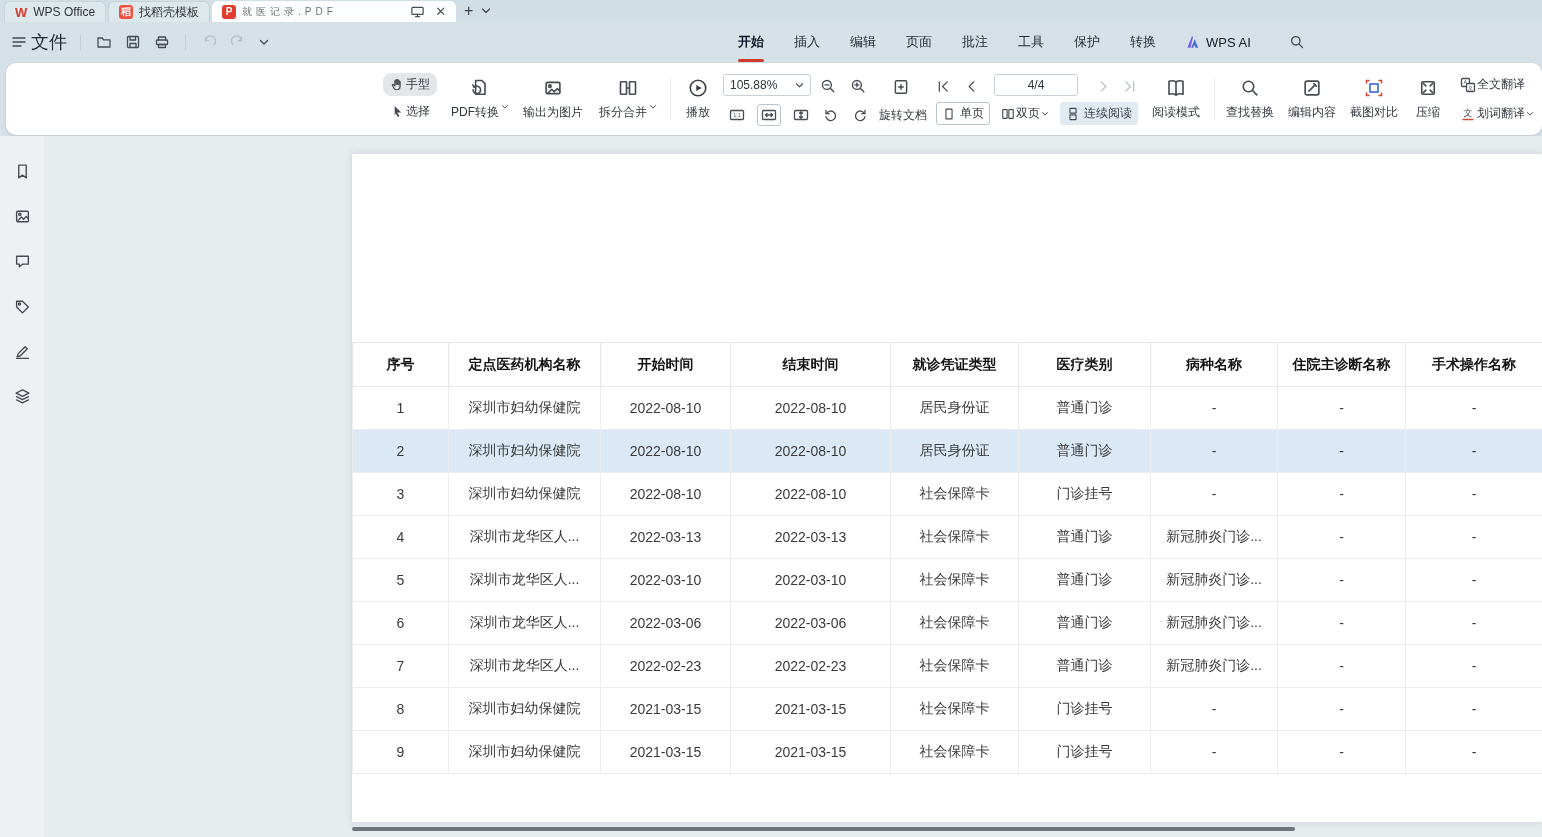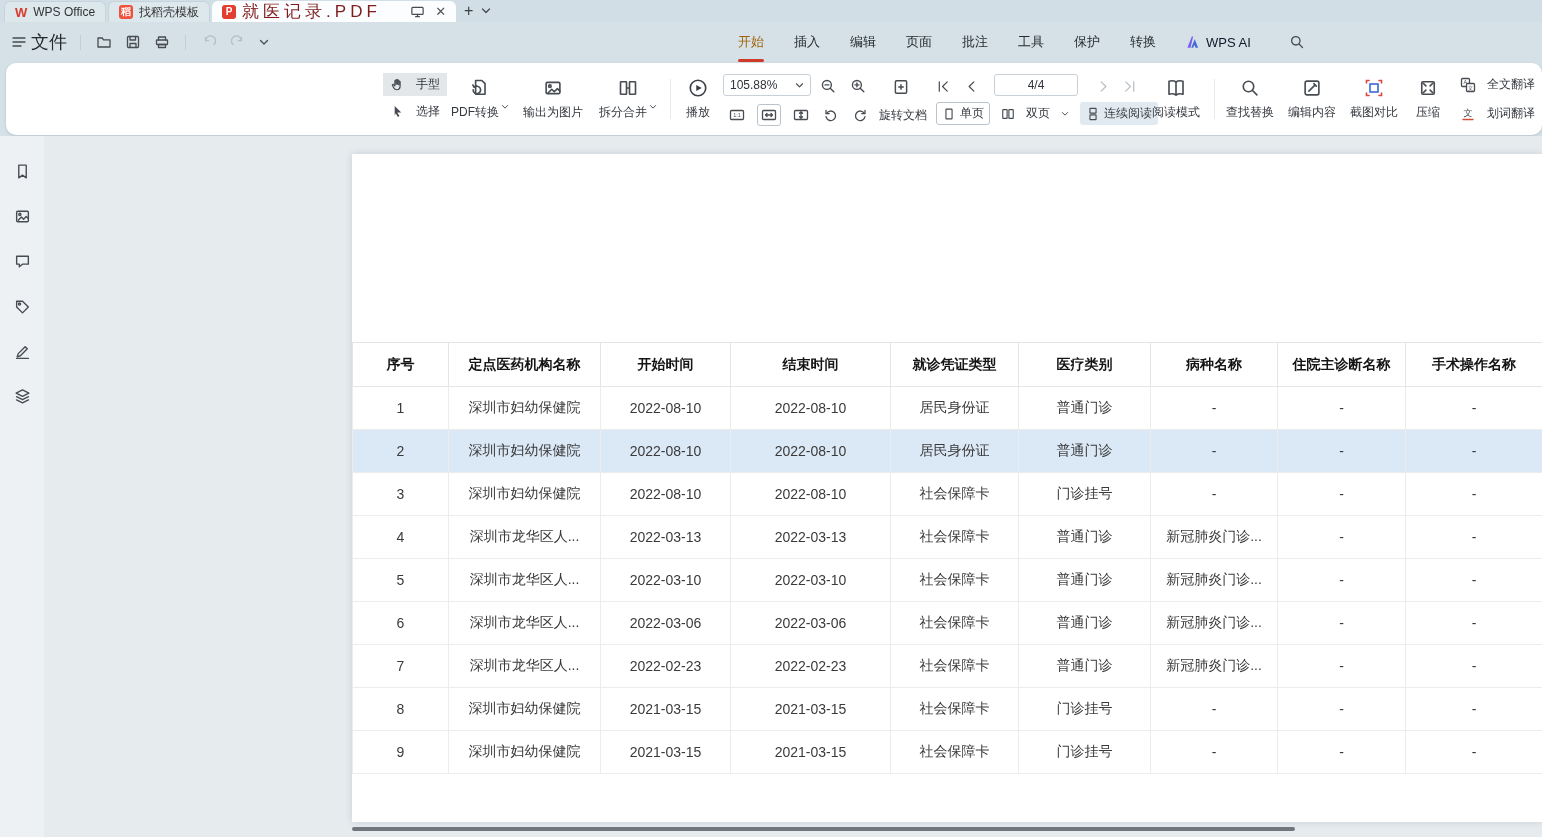--- a/index.html
+++ b/index.html
@@ -11,47 +11,47 @@
 
 
 .tabbar{position:absolute;top:0;left:0;right:0;height:22px;background:#d2dee5;display:flex;align-items:stretch;padding-left:4px}
 .tab{display:flex;align-items:center;gap:6px;padding:0 10px;font-size:12px;color:#333;border-radius:6px 6px 0 0;margin-top:1px;cursor:pointer}
 .tab.shade{background:#dde8ec;border:1px solid #c6d4da;border-bottom:none;margin-right:2px}
 .tab.active{background:#fbfdfe;width:244px}
 .wlogo{color:#d63c2f;font-weight:700;font-size:13px}
 .sq-ic{width:14px;height:14px;border-radius:3px;color:#fff;font-size:10px;font-weight:700;display:flex;align-items:center;justify-content:center;flex:0 0 auto}
 .docer{background:#f0503c}
 .pdfsq{background:#e23d2e}
-.doctitle{letter-spacing:4px;font-size:17px;color:#7f1d1d;white-space:nowrap}
+.doctitle{letter-spacing:4px;font-size:10px;color:#737373;white-space:nowrap}
 .tab-tools{margin-left:auto;display:flex;align-items:center;gap:8px}
 .xbtn{font-size:13px;color:#555;cursor:pointer;line-height:1}
 .plusbtn{font-size:16px;color:#3a3f45;padding:0 8px;cursor:pointer;display:flex;align-items:center}
 .tbcaret{display:flex;align-items:center;cursor:pointer;padding-right:8px}
 
 
 .menubar{position:absolute;top:22px;left:0;right:0;height:40px}
 .mb-left{position:absolute;left:12px;top:0;height:40px;display:flex;align-items:center;gap:9px}
 .filelabel{font-size:18px;color:#24292f;cursor:pointer;display:flex;align-items:center;gap:5px}
 .msep{width:1px;height:15px;background:#c2cdd4;margin:0 4px}
 .mbtn{background:none;border:none;padding:2px;cursor:pointer;display:inline-flex}
 .ribbon{position:absolute;left:738px;top:0;height:40px;display:flex;align-items:center}
 .rtabs{display:flex;align-items:center;gap:30px;height:40px}
 .rtab{font-size:13px;color:#262b31;height:40px;display:flex;align-items:center;position:relative;cursor:pointer}
-.rtab.active{color:#a16207;font-weight:400}
+.rtab.active{color:#0f172a;font-weight:700}
 .rtab.active::after{content:"";position:absolute;left:0;right:0;bottom:0;height:3px;background:#cf3a2b;border-radius:2px}
 .wpsai{display:flex;align-items:center;gap:5px;font-size:13px;color:#0f172a;margin-left:30px;cursor:pointer}
 .mb-search{margin-left:36px}
 
 
 .panel{position:absolute;top:63px;left:6px;right:0;height:72px;background:#fff;border-radius:10px;box-shadow:0 1px 3px rgba(110,130,145,.3)}
 .vsep{position:absolute;top:16px;height:40px;width:1px;background:#e7ebee}
 .grp{position:absolute}
 .big-btn{position:absolute;top:7px;height:58px;display:flex;flex-direction:column;align-items:center;justify-content:center;gap:6px;background:none;border:none;font-size:12px;color:#33383e;cursor:pointer;white-space:nowrap}
 .blabel{display:flex;align-items:flex-start;gap:2px}
-.mini-btn{display:flex;align-items:center;gap:11px;font-size:12px;color:#33383e;background:none;border:none;padding:3px 7px;border-radius:0;cursor:pointer;white-space:nowrap}
+.mini-btn{display:flex;align-items:center;gap:1px;font-size:12px;color:#33383e;background:none;border:none;padding:3px 7px;border-radius:8px;cursor:pointer;white-space:nowrap}
 .mini-btn.on{background:#e3e7ea}
 .zoombox{position:absolute;display:flex;align-items:center;justify-content:space-between;border:1px solid #c9d1d7;border-radius:3px;background:#fff;height:22px;width:88px;padding:0 6px;font-size:12px;color:#2f343a;cursor:pointer}
 .pageinput{position:absolute;width:84px;height:22px;border:1px solid #c9d1d7;border-radius:3px;text-align:center;font-size:12px;color:#2f343a;background:#fff}
 .icbtn{position:absolute;background:none;border:none;padding:2px;cursor:pointer;display:inline-flex}
 .rowline{position:absolute;display:flex;align-items:center;gap:9px}
 .boxed{border:1px solid #b9c4cc;border-radius:3px;padding:2px 5px;display:flex;align-items:center;gap:4px;background:#fff}
 .boxed-ic{border:1px solid #b9c4cc;border-radius:3px;padding:2px}
 .toggled{background:#e2eaf1;border-radius:3px;padding:3px 6px;display:flex;align-items:center;gap:4px}
 .tool-lbl{font-size:12px;color:#33383e;white-space:nowrap}
 

